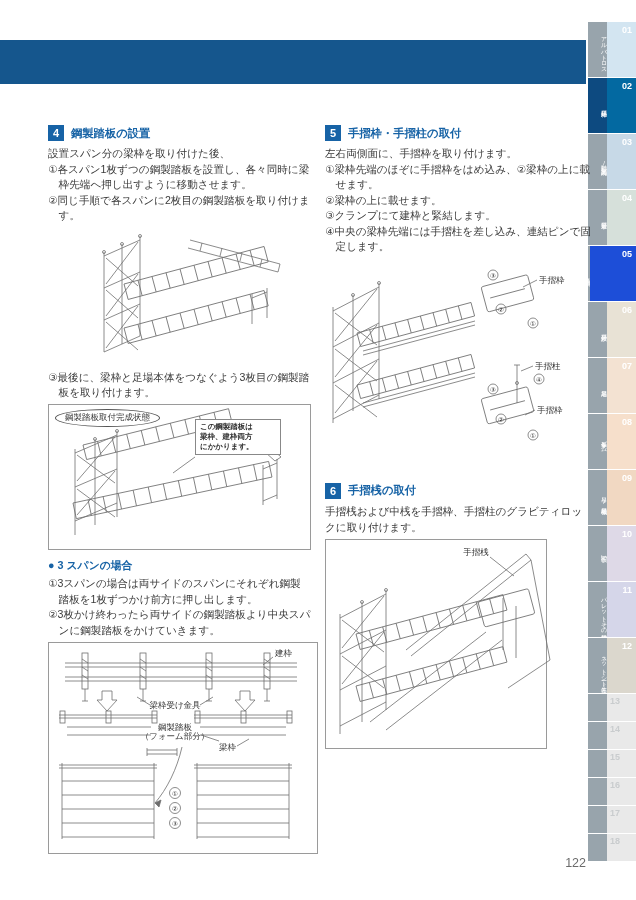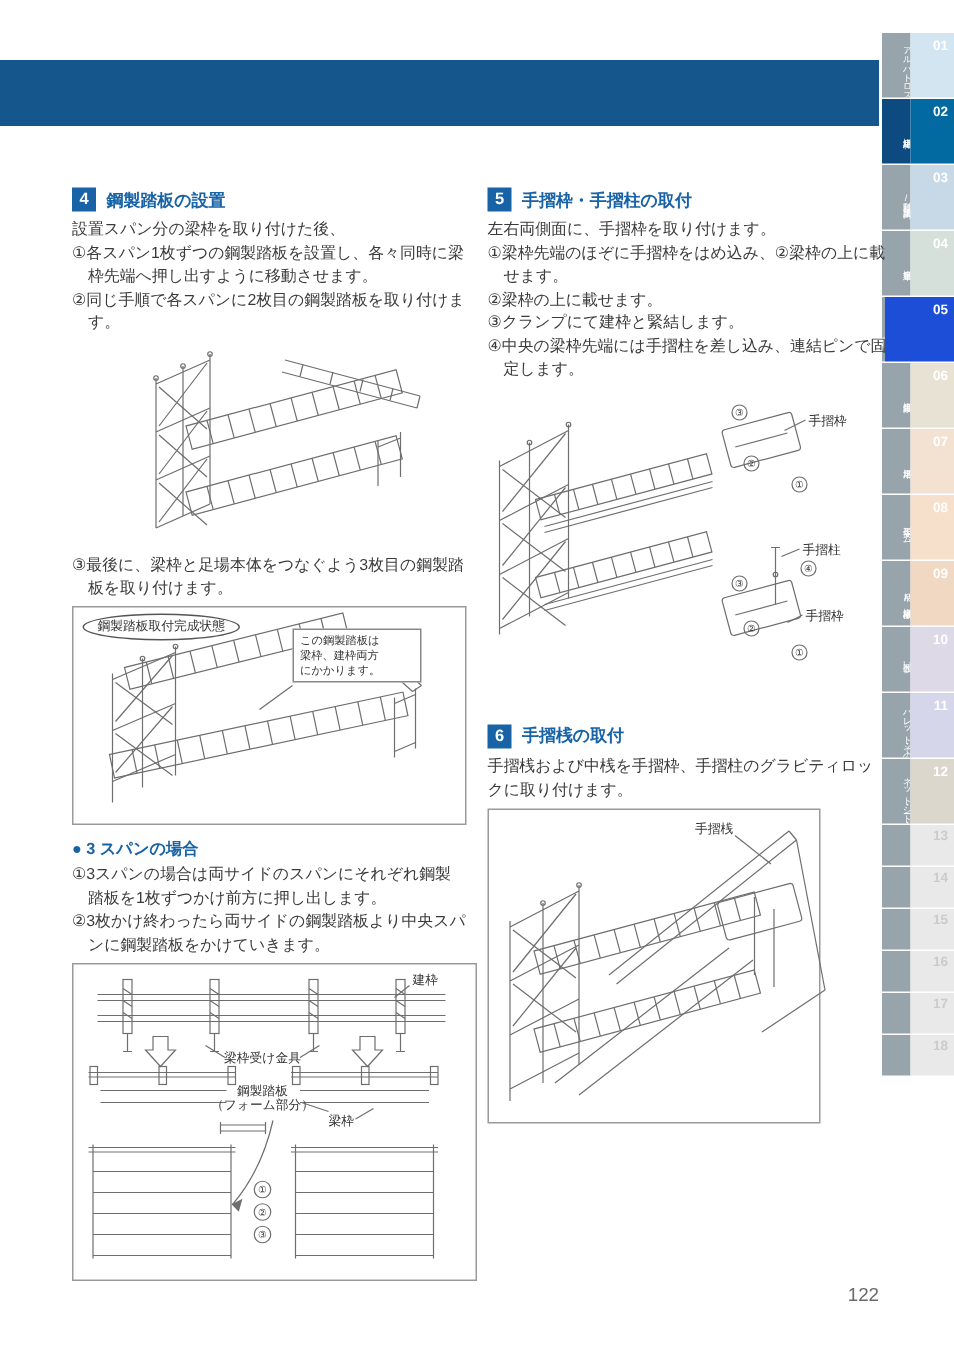--- a/index.html
+++ b/index.html
@@ -3,51 +3,51 @@
 <meta charset="utf-8">
 <style>
   html,body{margin:0;padding:0;}
   body{background:#fff;}
   #page{position:relative;width:636px;height:900px;background:#ffffff;overflow:hidden;
         font-family:"Liberation Sans","DejaVu Sans",sans-serif;color:#3a3a3a;}
   .top-bar{position:absolute;left:0;top:40px;width:586px;height:44px;background:#15568D;}
 
   
   .sidebar{position:absolute;top:22px;right:0;width:48px;display:flex;flex-direction:column;gap:1px;}
-  .tab{height:43px;display:flex;}
+  .tab{height:55px;display:flex;}
   .tab .strip{width:19px;background:#98A4AC;color:#fff;writing-mode:vertical-rl;text-orientation:upright;
               font-size:6px;line-height:1.05;letter-spacing:-0.5px;display:flex;justify-content:center;
               padding-top:3px;box-sizing:border-box;overflow:hidden;}
   .tab .num{flex:1;color:#fff;font-size:9px;font-weight:bold;text-align:right;
             padding:3px 4px 0 0;box-sizing:border-box;}
   .tab.active .strip{background:#0D4A80;}
   .stab{height:27px;display:flex;}
   .stab .strip{width:19px;background:#98A4AC;}
   .stab .num{flex:1;background:#E9E9E9;color:#C9CCCE;font-size:9px;font-weight:bold;
-             text-align:right;padding:2px 4px 0 0;box-sizing:border-box;}
+             text-align:right;padding:2px 16px 0 0;box-sizing:border-box;}
 
   
   .col{position:absolute;top:125px;}
   .col.left{left:48px;width:263px;}
   .col.right{left:325px;width:266px;}
 
   .sec-head{display:flex;align-items:center;gap:7px;margin-bottom:5px;}
   .sec-num{width:16px;height:16px;background:#1763A6;color:#fff;font-weight:bold;font-size:11px;
            display:flex;align-items:center;justify-content:center;flex:0 0 16px;}
   .sec-title{color:#1763A6;font-weight:bold;font-size:11.3px;}
   .para{font-size:10.6px;line-height:1.47;color:#3a3a3a;}
   .item{padding-left:1em;text-indent:-1em;}
   .sub-head{color:#1763A6;font-weight:bold;font-size:10.8px;margin:9px 0 3px 0;}
 
   .figbox{border:1px solid #9a9a9a;background:#fff;position:relative;box-sizing:border-box;}
   .fig-badge{position:absolute;left:6px;top:4px;border:1px solid #555;border-radius:50%;
              font-size:8.5px;color:#333;padding:2px 9px;white-space:nowrap;background:#fff;text-align:center;}
   .fig-callout{position:absolute;border:1px solid #888;background:#fff;font-size:7.5px;
                line-height:1.35;color:#333;padding:2px 4px;}
-  .fig-callout span{display:block;}
+  .fig-callout span{display:block;font-weight:bold;}
 
   svg{display:block;}
   .lineart line,.lineart path,.lineart rect,.lineart circle,.lineart ellipse,.lineart polygon,
   g[data-stripes] line,g[data-stripes] rect{stroke:#6e6e6e;stroke-width:0.8;fill:none;}
   .lineart text{stroke:none;fill:#333;font-family:"Liberation Sans","DejaVu Sans",sans-serif;}
   .lineart .lbl{font-size:8.5px;}
   .lineart .mk{font-size:6.5px;}
 
   .page-num{position:absolute;right:50px;bottom:30px;font-size:12.5px;color:#6b6b6b;}
 </style>

